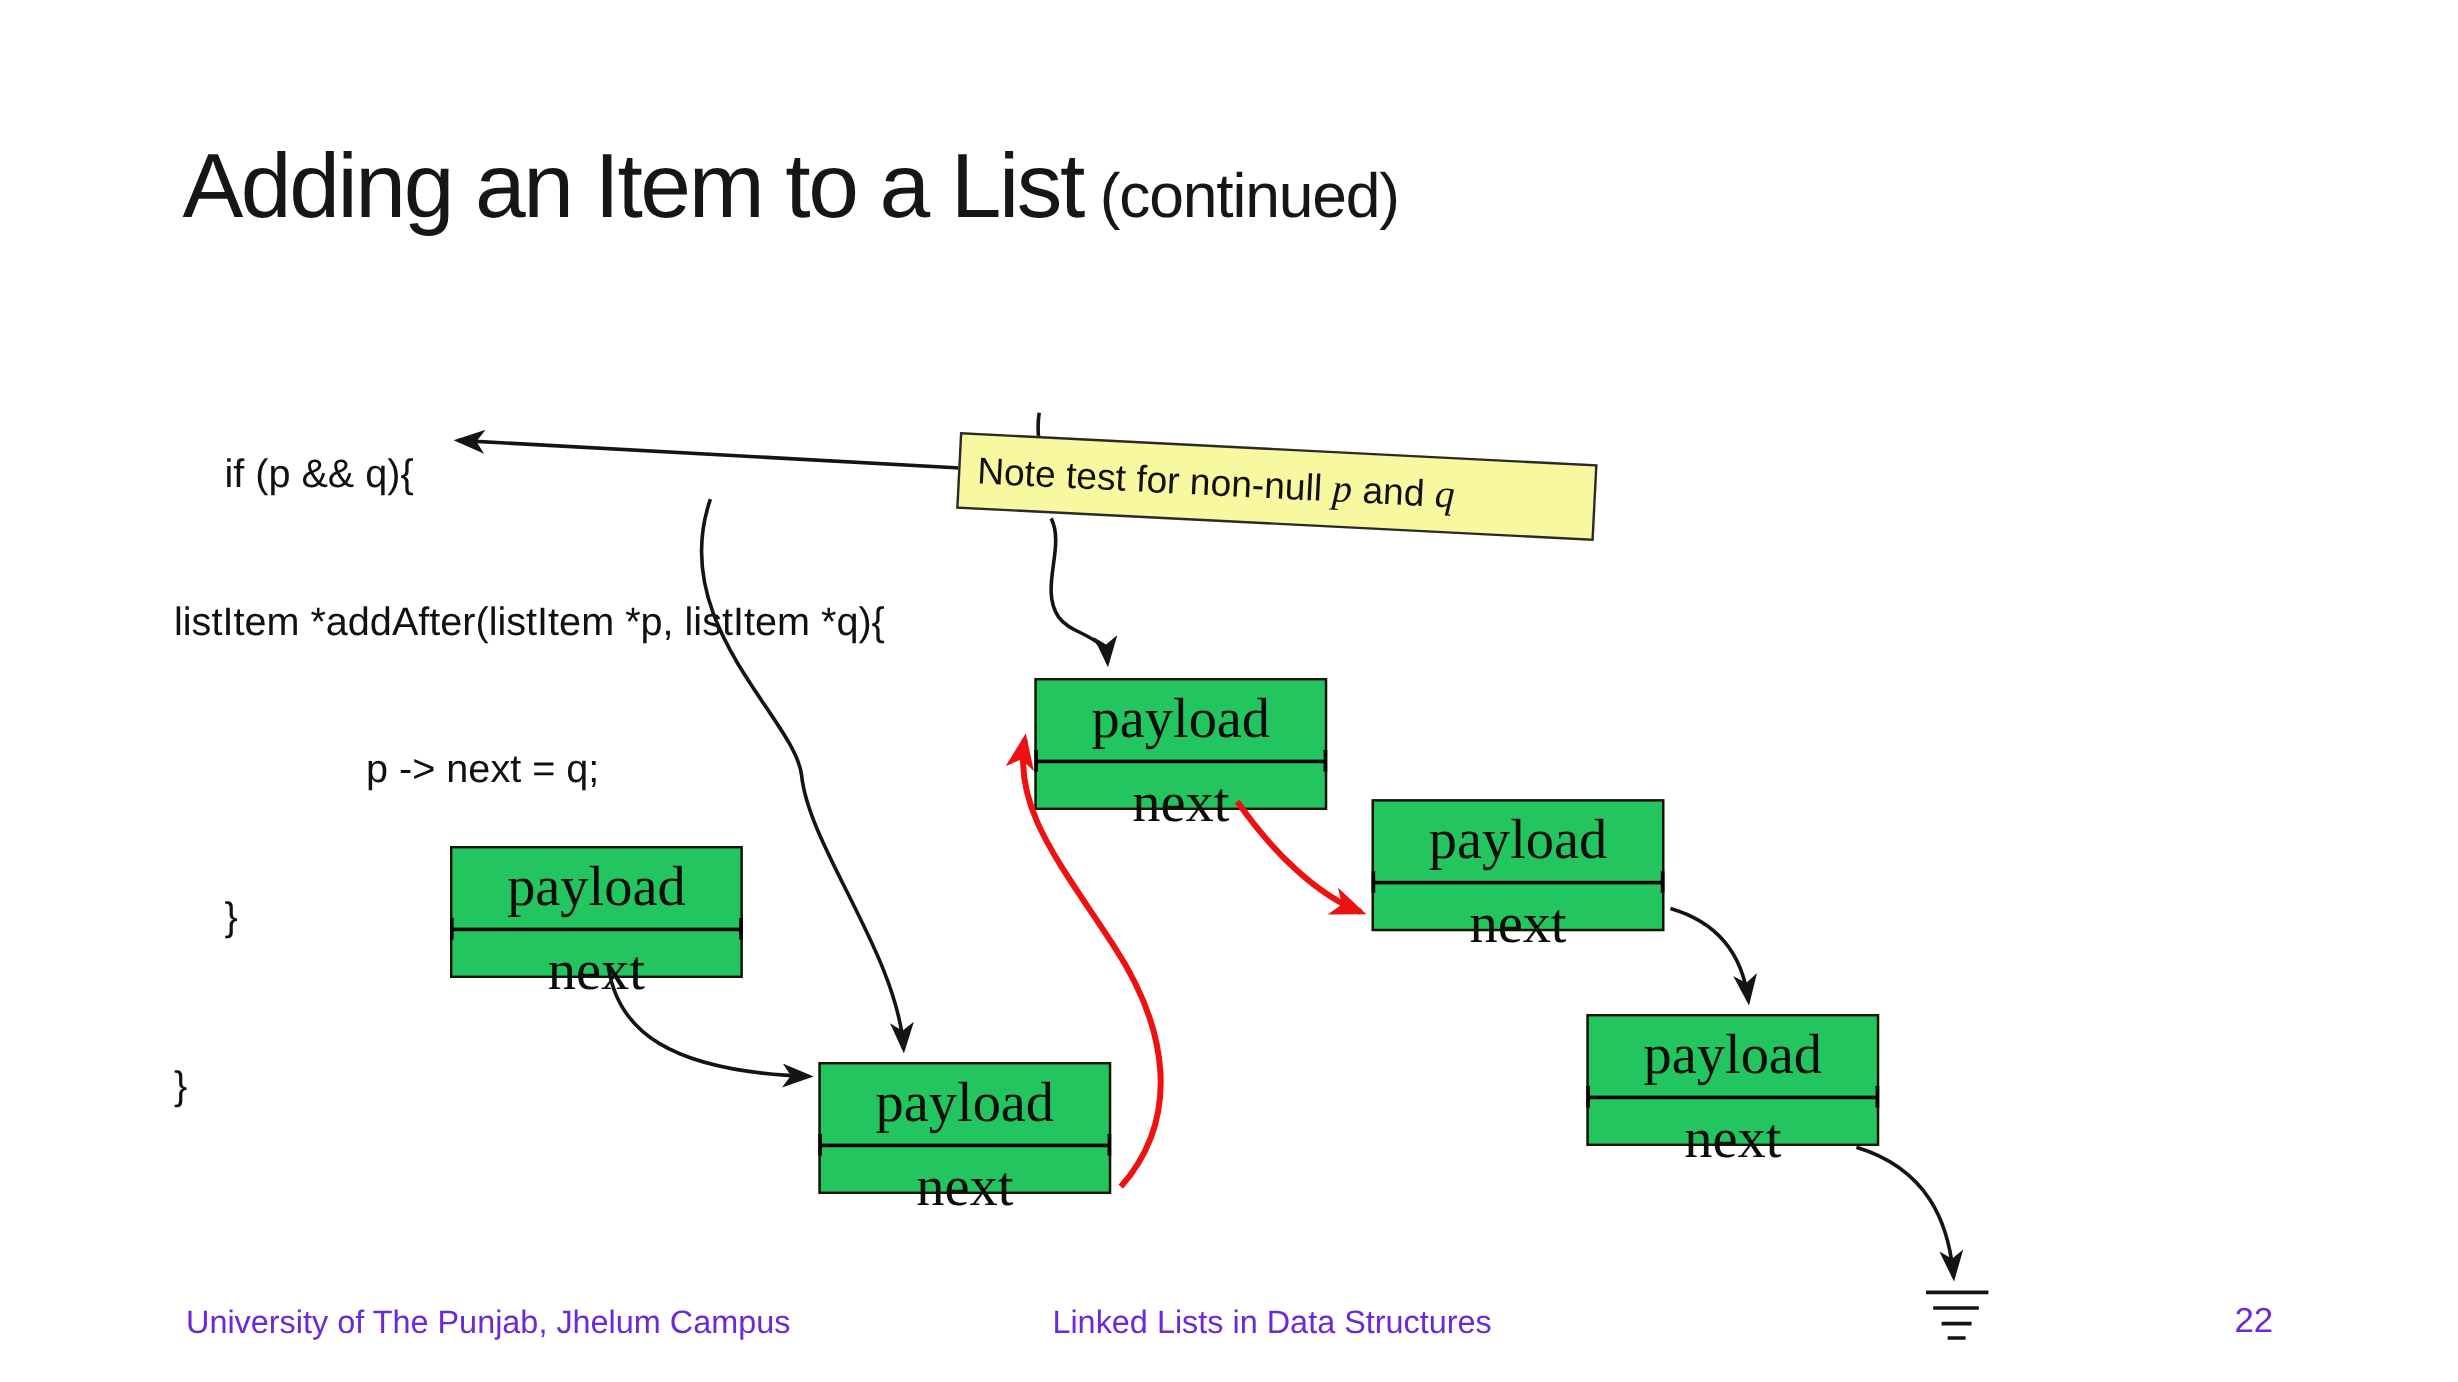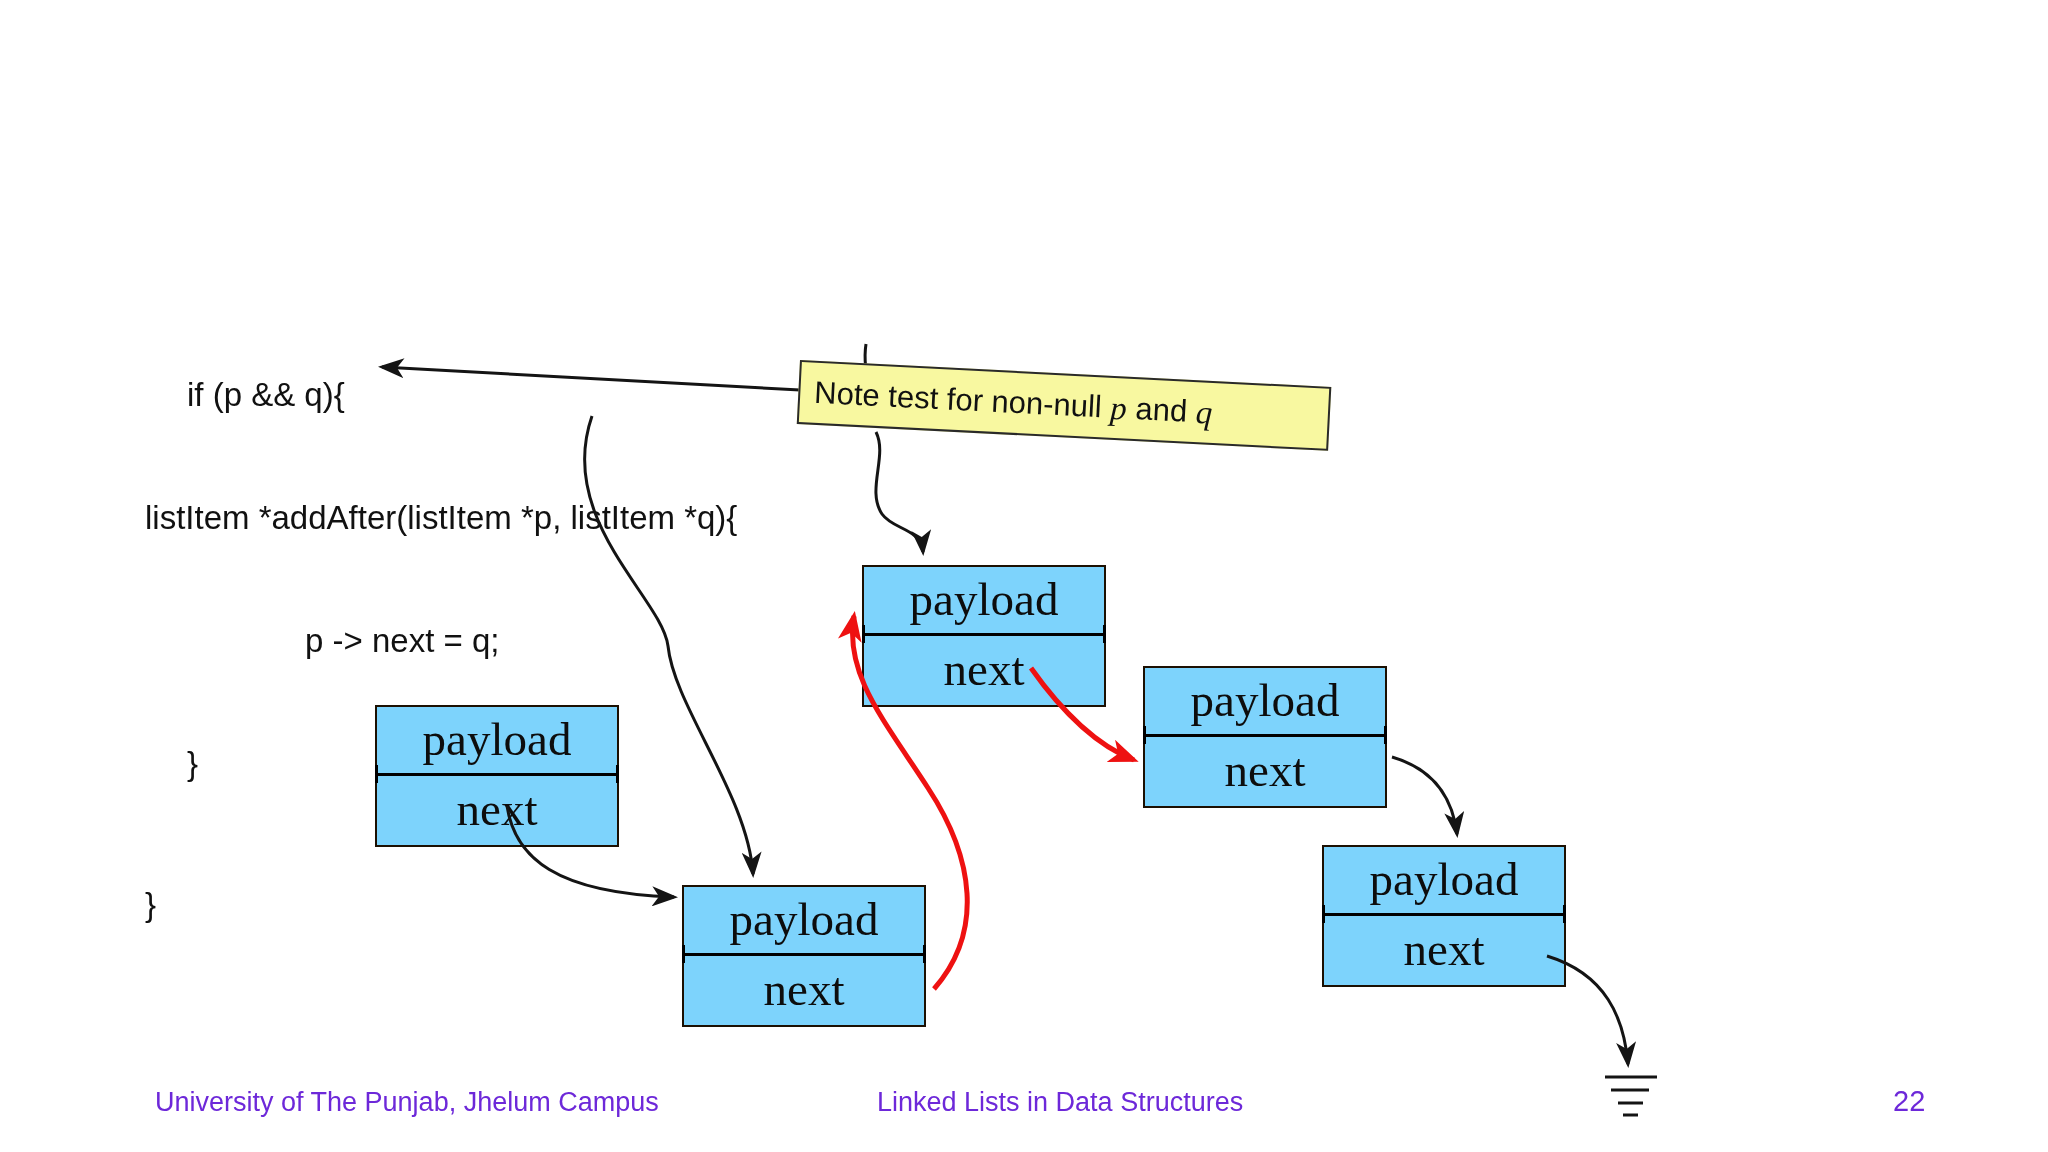--- a/index.html
+++ b/index.html
@@ -26,46 +26,49 @@
   #note{
     position:absolute;left:800px;top:360px;width:532px;height:64px;
     background:#f8f8a0;border:2px solid #2a2a2a;
     transform:rotate(2.9deg);transform-origin:0 0;
     display:flex;align-items:center;padding-left:14px;box-sizing:border-box;
     font-size:31px;color:#111;white-space:pre;z-index:5;
   }
   #note .v{font-style:italic;font-family:"Liberation Serif",serif;font-size:33px;}
   
   .node{
-    position:absolute;width:244px;height:142px;box-sizing:border-box;
-    background:#7dd3fc;border:2px solid #1c1002;z-index:3;
+    position:absolute;width:244px;height:110px;box-sizing:border-box;
+    background:#22c55e;border:2px solid #1c1002;z-index:3;
     font-family:"Liberation Serif",serif;color:#0d0d0d;text-align:center;
   }
   .node .cell-payload{height:66px;line-height:64px;font-size:47px;border-bottom:3px solid #000;}
   .node .cell-next{height:69px;line-height:66px;font-size:47px;}
   .node .tick{position:absolute;width:3px;height:18px;background:#000;top:58px;}
   .node .tick.l{left:-2px;} .node .tick.r{right:-2px;}
   #node1{left:375px;top:705px;}
   #node2{left:682px;top:885px;}
   #node3{left:862px;top:565px;}
   #node4{left:1143px;top:666px;}
   #node5{left:1322px;top:845px;}
   
   #arrows{position:absolute;left:0;top:0;width:2048px;height:1152px;z-index:4;pointer-events:none;}
   
   .footer{position:absolute;top:1087px;font-size:27px;color:#6d28d9;white-space:nowrap;}
   #footer-left{left:155px;}
   #footer-center{left:877px;}
-  #page-number{left:1862px;top:1085px;font-size:29px;margin-left:31px;}
+  #page-number{left:1862px;top:1085px;font-size:29px;}
 </style>
 </head>
 <body>
 
 <div id="slide">
 
+  <div id="title">
+    <span class="main">Adding an Item to a List</span><span class="suffix">(continued)</span>
+  </div>
 
   <div id="code">
     <div class="code-line ind1">if (p &amp;&amp; q){</div>
     <div class="code-line">listItem *addAfter(listItem *p, listItem *q){</div>
     <div class="code-line ind2">p -&gt; next = q;</div>
     <div class="code-line ind1">}</div>
     <div class="code-line gap">}</div>
   </div>
 
   <svg id="arrows" viewBox="0 0 2048 1152">

